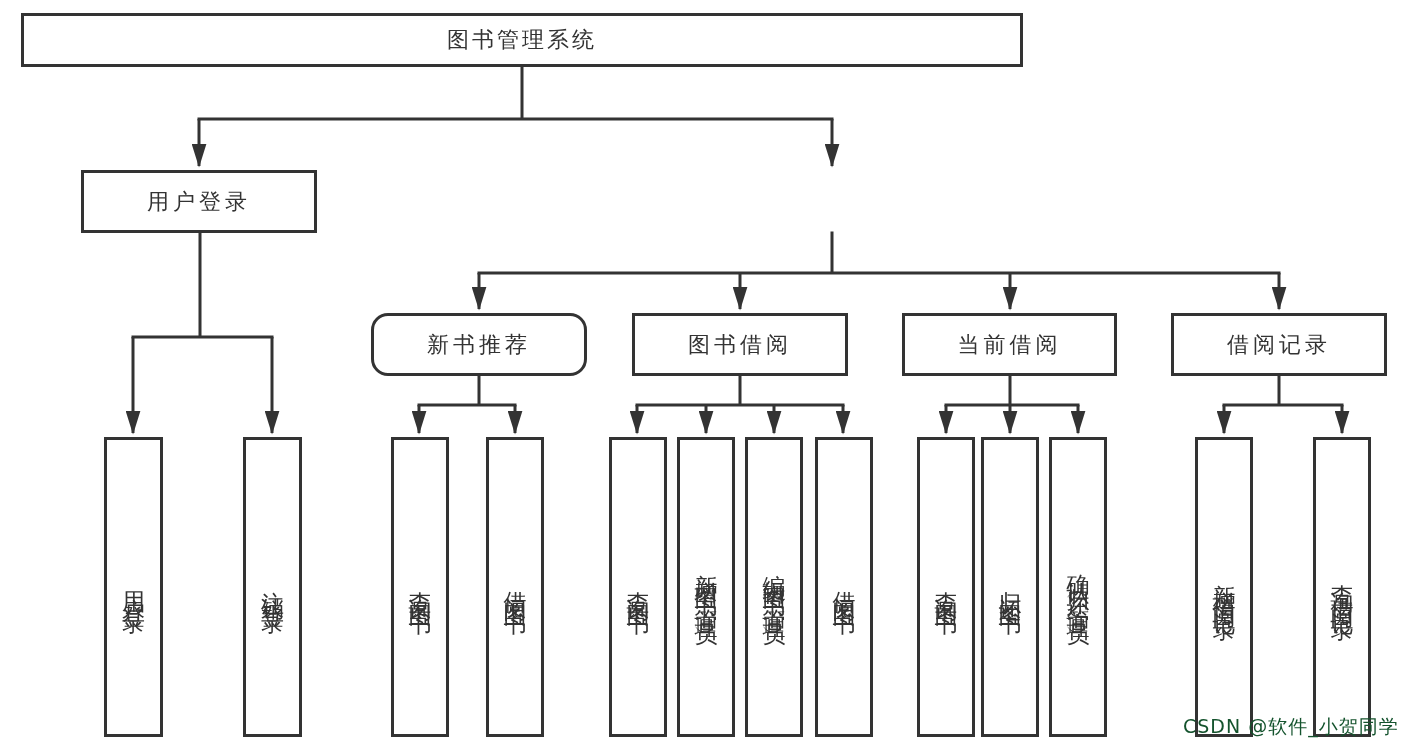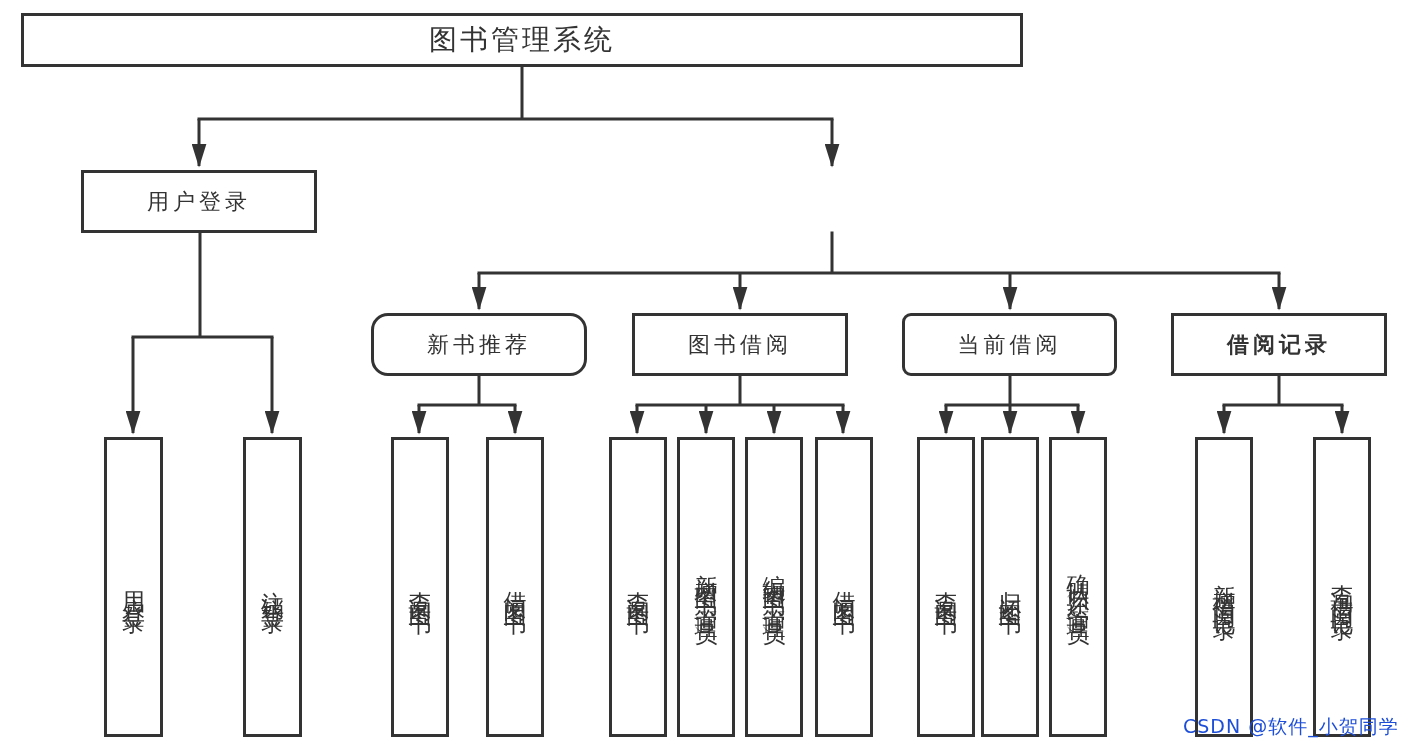--- a/index.html
+++ b/index.html
@@ -21,34 +21,34 @@
     align-items:center;
     justify-content:center;
     z-index:2;
   }
   .h-node span{
     font-size:22px;
     letter-spacing:4px;
     line-height:1;
     white-space:nowrap;
   }
-  .root-node span{font-size:28px;letter-spacing:3px;}
+  .root-node span{font-size:22px;letter-spacing:3px;}
   .v-node span{
     writing-mode:vertical-rl;
     text-orientation:mixed;
     font-size:23px;
     letter-spacing:7px;
     line-height:1;
   }
   .watermark{
     position:absolute;
     left:1183px;top:714px;
     font-size:19px;
     letter-spacing:1px;
-    color:#1d4ed8;
+    color:#14532d;
     white-space:nowrap;
     z-index:3;
   }
 </style>
 </head>
 <body>
 
 <div class="canvas">
 
   <svg class="connectors" width="1405" height="747" viewBox="0 0 1405 747">
@@ -113,24 +113,24 @@
   <div class="node h-node" style="left:81px;top:170px;width:236px;height:63px;">
     <span>用户登录</span>
   </div>
 
   <div class="node h-node" style="left:371px;top:313px;width:216px;height:63px;border-radius:17px;">
     <span>新书推荐</span>
   </div>
   <div class="node h-node" style="left:632px;top:313px;width:216px;height:63px;align-items:center;">
     <span>图书借阅</span>
   </div>
-  <div class="node h-node" style="left:902px;top:313px;width:215px;height:63px;border-radius:9px;">
+  <div class="node h-node" style="left:902px;top:313px;width:215px;height:63px;">
     <span>当前借阅</span>
   </div>
-  <div class="node h-node" style="left:1171px;top:313px;width:216px;height:63px;font-weight:bold;">
+  <div class="node h-node" style="left:1171px;top:313px;width:216px;height:63px;">
     <span>借阅记录</span>
   </div>
 
   <div class="node v-node" style="left:104px;top:437px;width:59px;height:300px;">
     <span>用户登录</span>
   </div>
   <div class="node v-node" style="left:243px;top:437px;width:59px;height:300px;">
     <span>注销登录</span>
   </div>
 

